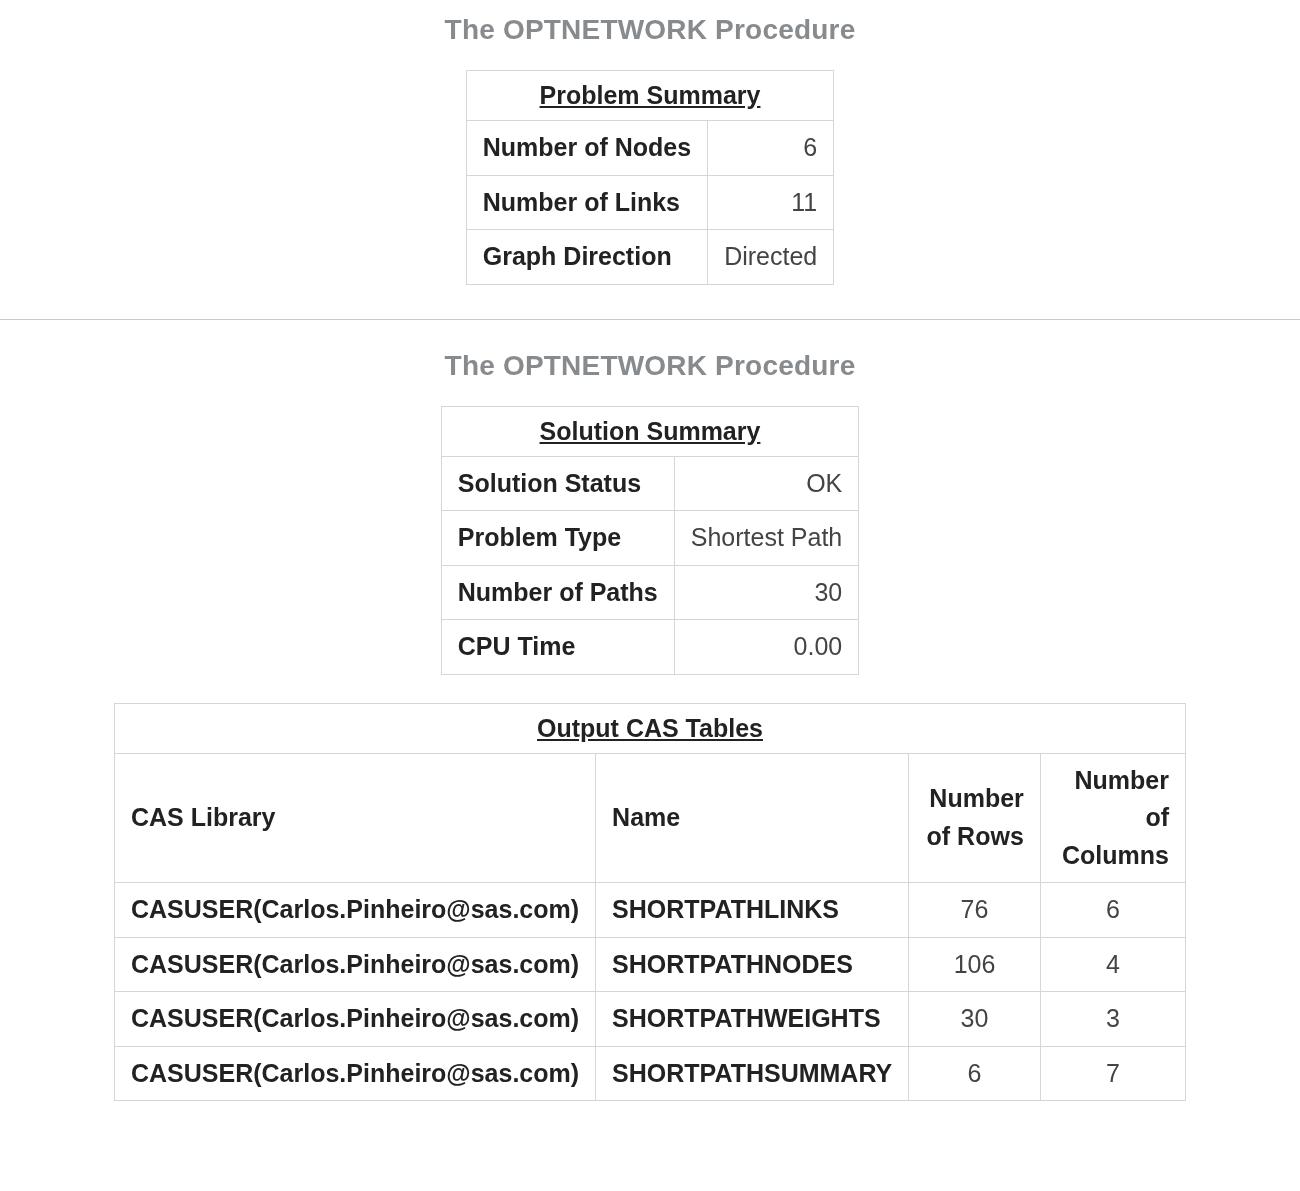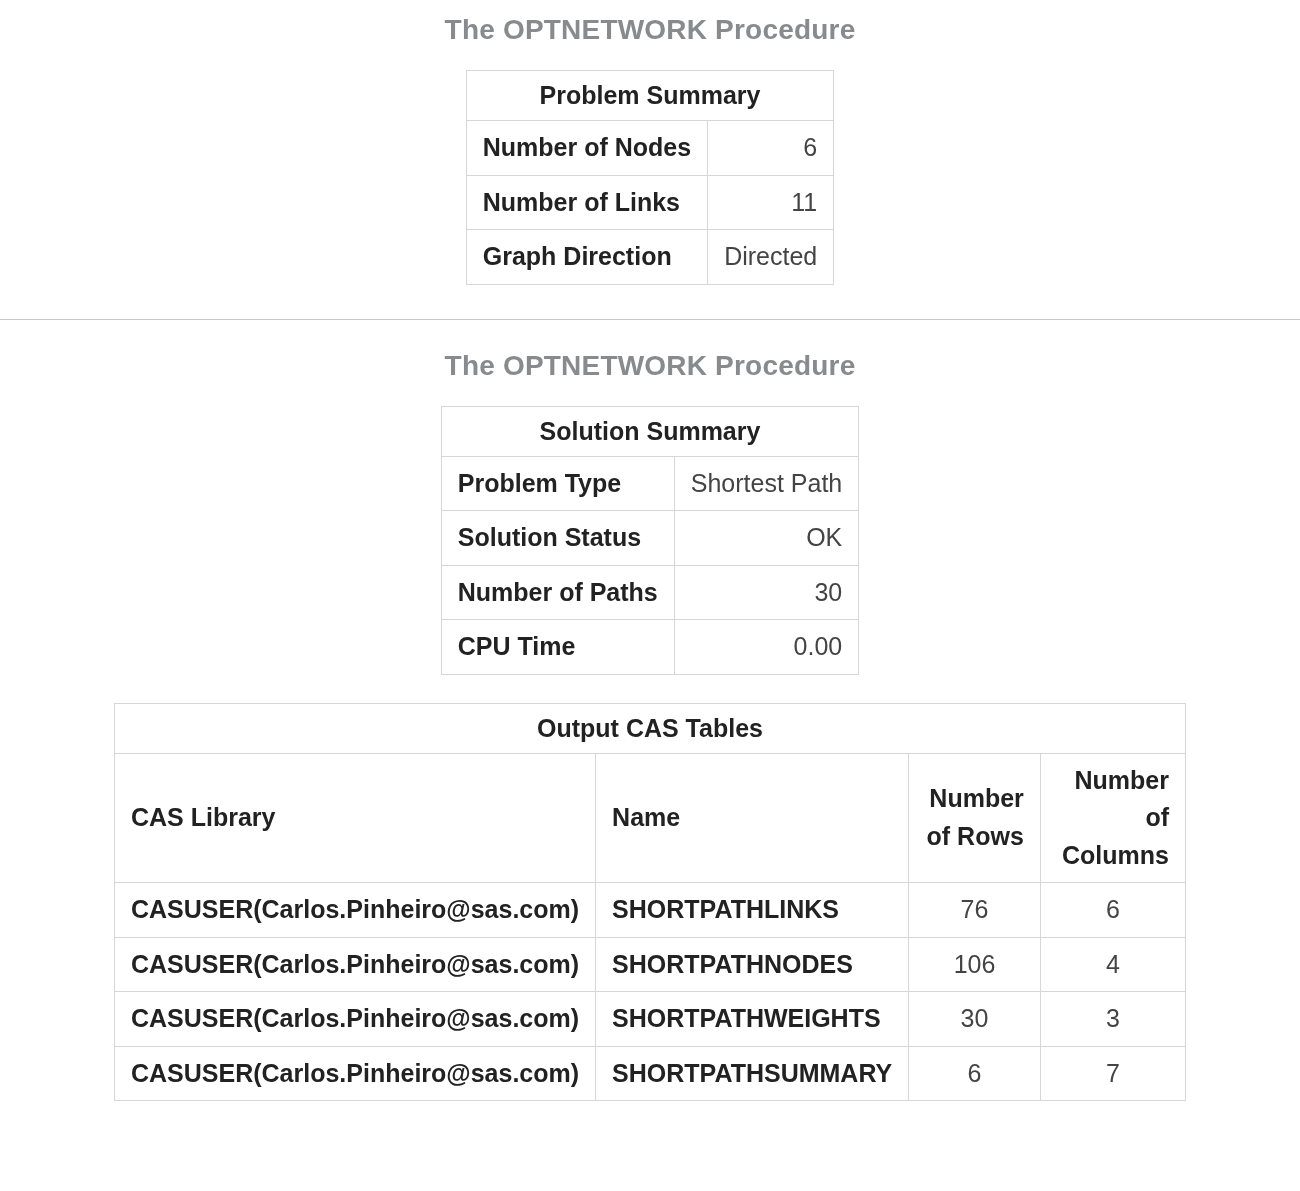--- a/index.html
+++ b/index.html
@@ -39,20 +39,21 @@
   table.sas-table caption {
     caption-side: top;
     font-weight: 700;
     font-size: 25px;
     color: #222;
     padding: 10px 14px;
     border: 1px solid #d6d6d6;
     border-bottom: none;
     background: #fff;
     text-align: center;
+    text-decoration: underline;
   }
   table.sas-table th,
   table.sas-table td {
     border: 1px solid #d6d6d6;
     padding: 8px 16px;
     font-size: 25px;
     line-height: 1.5;
     vertical-align: middle;
   }
   table.sas-table th.rowlabel {
@@ -126,26 +127,26 @@
 
   <hr class="sep">
 
   <div class="section">
     <h2 class="proc-title">The OPTNETWORK Procedure</h2>
 
     <table class="sas-table">
       <caption>Solution Summary</caption>
       <tbody>
         <tr>
+          <th class="rowlabel">Solution Status</th>
+          <td class="val">OK</td>
+        </tr>
+        <tr>
           <th class="rowlabel">Problem Type</th>
           <td class="val">Shortest Path</td>
-        </tr>
-        <tr>
-          <th class="rowlabel">Solution Status</th>
-          <td class="val">OK</td>
         </tr>
         <tr>
           <th class="rowlabel">Number of Paths</th>
           <td class="val">30</td>
         </tr>
         <tr>
           <th class="rowlabel">CPU Time</th>
           <td class="val">0.00</td>
         </tr>
       </tbody>

